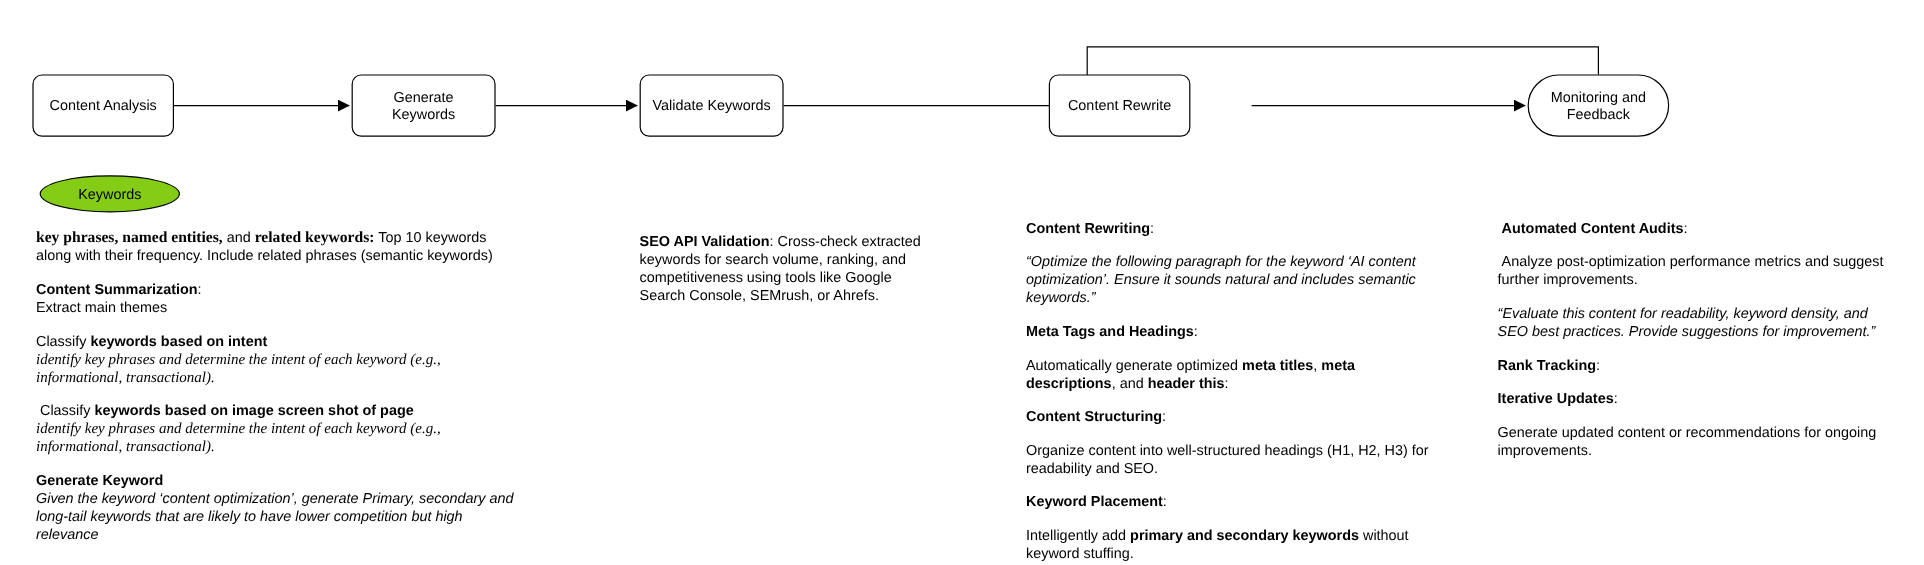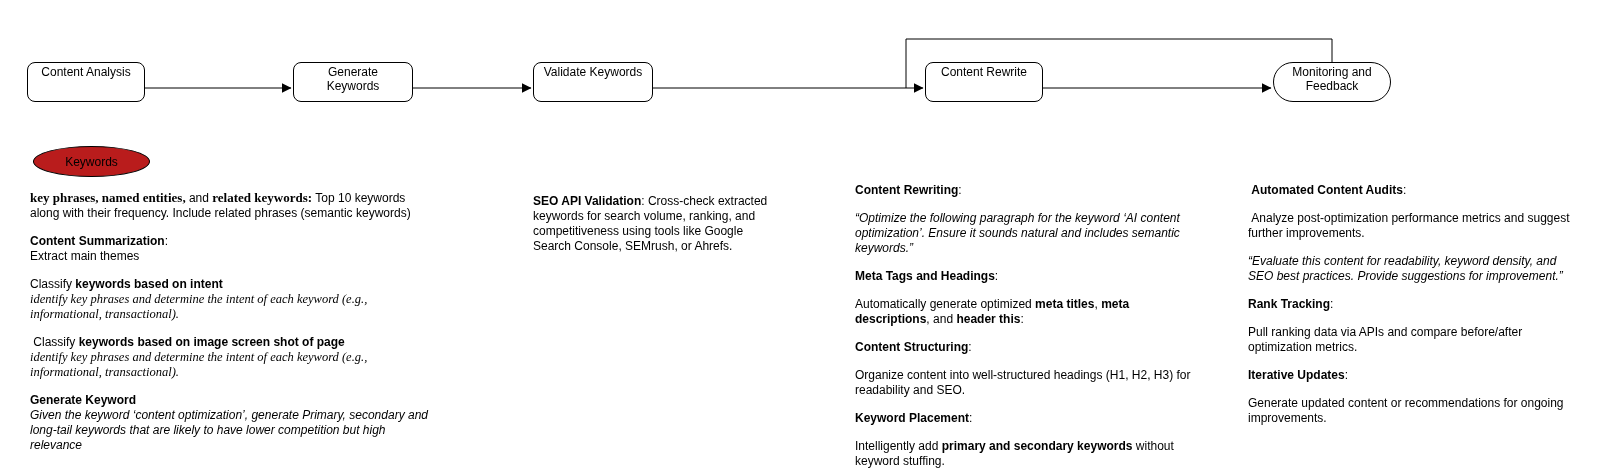--- a/index.html
+++ b/index.html
@@ -2,27 +2,27 @@
 <html><head>
 <meta charset="utf-8">
 <style>
   html,body { margin:0; padding:0; background:#ffffff; }
   body { font-family:"Liberation Sans", sans-serif; color:#000; }
   #canvas { position:relative; width:1603px; height:471px; background:#fff; overflow:hidden; }
 
   #connectors { position:absolute; left:0; top:0; width:1603px; height:471px; }
 
   .node {
-    position:absolute; top:62px; height:40px; box-sizing:border-box;
+    position:absolute; top:62px; height:52px; box-sizing:border-box;
     background:#fff; border:1px solid #000; border-radius:8px;
-    display:flex; justify-content:center;
+    display:flex; align-items:center; justify-content:center;
     text-align:center; font-size:12px; line-height:14px; padding:2px 6px;
   }
   .ellipse {
-    position:absolute; box-sizing:border-box; background:#b91c1c; border:1px solid #000;
+    position:absolute; box-sizing:border-box; background:#84cc16; border:1px solid #000;
     border-radius:50%; display:flex; align-items:center; justify-content:center;
     font-size:12px;
   }
 
   .notes-col { position:absolute; font-size:12px; line-height:15px; }
   .note-block { white-space:pre-wrap; margin:0 0 13px 0; }
 
   .r-bserif { font-family:"Liberation Serif", serif; font-weight:700; font-size:13px; }
   .r-iserif { font-family:"Liberation Serif", serif; font-style:italic; font-size:12.5px;margin-top:32px; }
   .r-bsans  { font-weight:700; }
@@ -48,21 +48,21 @@
 
   <div class="node" style="left:27px; width:118px;">
     <span>Content Analysis</span>
   </div>
   <div class="node" style="left:293px; width:120px;">
     <span>Generate Keywords</span>
   </div>
   <div class="node" style="left:533px; width:120px;">
     <span>Validate Keywords</span>
   </div>
-  <div class="node" style="left:925px; width:118px;">
+  <div class="node" style="left:874px; width:118px;">
     <span>Content Rewrite</span>
   </div>
   <div class="node" style="left:1273px; width:118px;border-radius:26px;">
     <span>Monitoring and Feedback</span>
   </div>
 
   <div class="ellipse" style="left:33px; top:146px; width:117px; height:31px;">
     <span>Keywords</span>
   </div>
 
@@ -91,18 +91,17 @@
     <div class="note-block"><span>Organize content into well-structured headings (H1, H2, H3) for readability and SEO.</span></div>
     <div class="note-block"><span class="r-bsans">Keyword Placement</span><span>:</span></div>
     <div class="note-block"><span>Intelligently add </span><span class="r-bsans">primary and secondary keywords</span><span> without keyword stuffing.</span></div>
   </div>
 
   <div class="notes-col" style="left:1248px; top:183px; width:332px;">
     <div class="note-block"><span class="r-bsans"> Automated Content Audits</span><span>:</span></div>
     <div class="note-block"><span> Analyze post-optimization performance metrics and suggest further improvements.</span></div>
     <div class="note-block"><span class="r-isans">“Evaluate this content for readability, keyword density, and SEO best practices. Provide suggestions for improvement.”</span></div>
     <div class="note-block"><span class="r-bsans">Rank Tracking</span><span>:</span></div>
-    <div class="note-block"><span>Pull ranking data via APIs and compare before/after optimization metrics.</span></div>
     <div class="note-block"><span class="r-bsans">Iterative Updates</span><span>:</span></div>
     <div class="note-block"><span>Generate updated content or recommendations for ongoing improvements.</span></div>
   </div>
 
 </div>
 
 </body></html>

